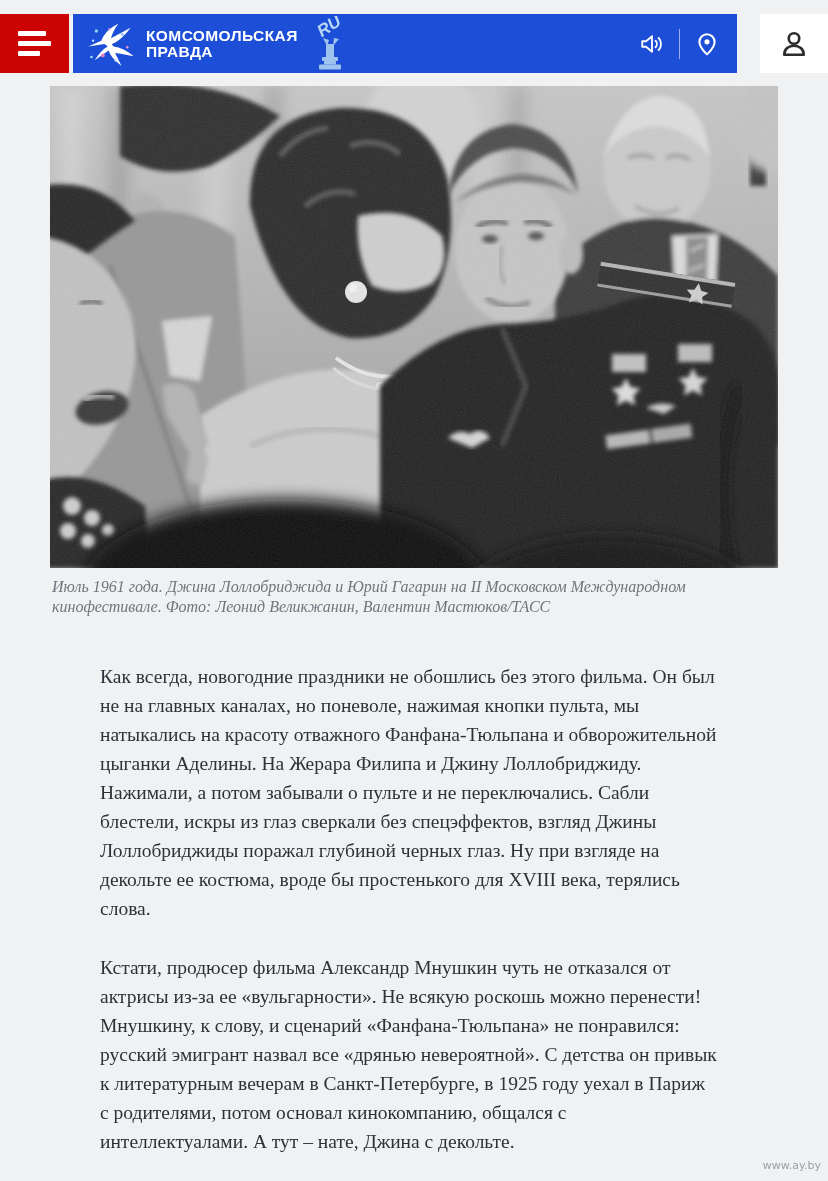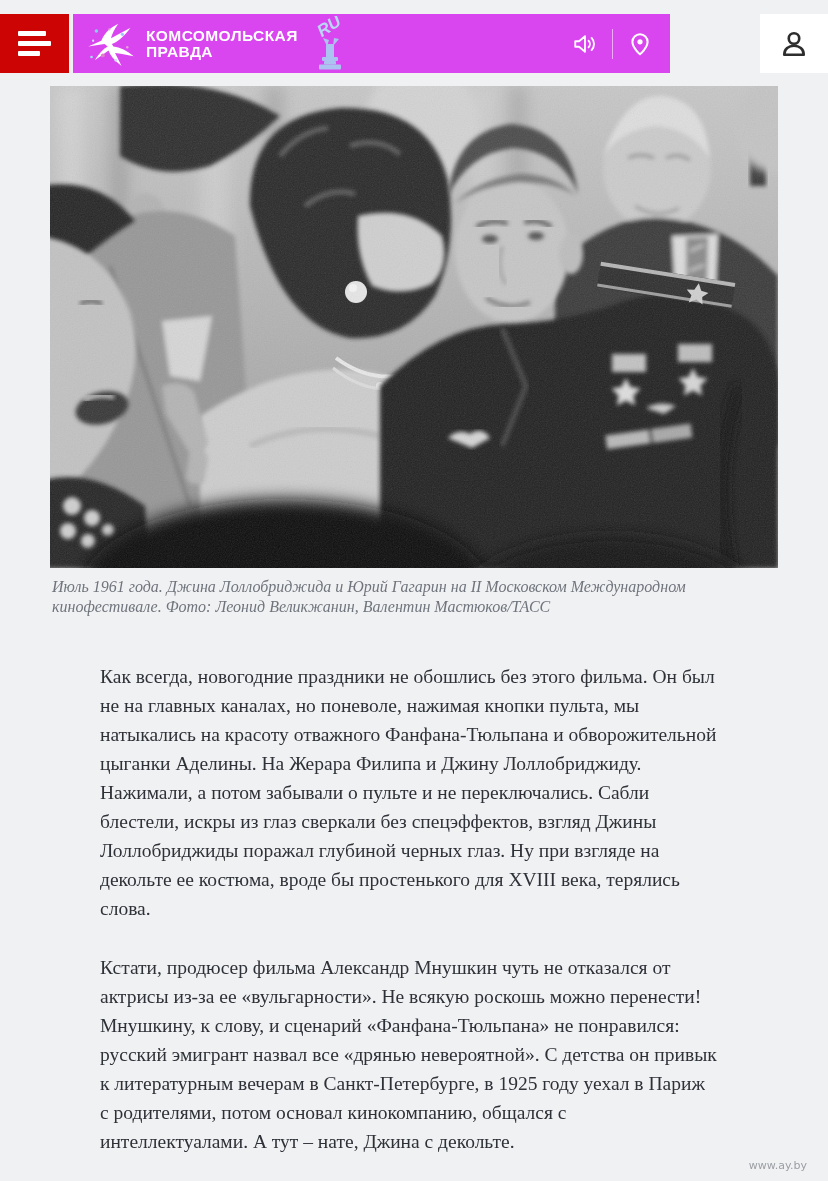--- a/index.html
+++ b/index.html
@@ -8,42 +8,42 @@
 
   
   .topbar{position:absolute;top:14px;left:0;width:828px;height:59px;}
   .menu-btn{position:absolute;left:0;top:0;width:69px;height:59px;background:#cd0404;border:none;cursor:pointer;display:flex;align-items:center;justify-content:center;padding:0;}
   .menu-lines{display:flex;flex-direction:column;gap:5px;align-items:flex-start;}
   .menu-lines i{display:block;height:5px;background:#fff;border-radius:1px;}
   .menu-lines i:nth-child(1){width:28px;}
   .menu-lines i:nth-child(2){width:33px;}
   .menu-lines i:nth-child(3){width:22px;}
 
-  .brand-bar{position:absolute;left:73px;top:0;width:597px;height:59px;background:#d946ef;display:flex;align-items:center;}
+  .brand-bar{position:absolute;left:73px;top:0;width:664px;height:59px;background:#1d4ed8;display:flex;align-items:center;}
   .brand{display:flex;align-items:center;gap:9px;margin-left:12px;cursor:pointer;}
   .bird{width:52px;height:52px;flex:0 0 auto;}
   .brand-text{color:#fff;font-weight:bold;font-size:15.5px;line-height:16px;letter-spacing:.4px;text-transform:uppercase;}
   .brand-text span{display:block;}
   .statue{width:42px;height:56px;margin-left:2px;flex:0 0 auto;}
 
   .bar-actions{margin-left:auto;display:flex;align-items:center;gap:13px;padding-right:16px;}
   .icon-btn{background:none;border:none;padding:0;cursor:pointer;display:flex;align-items:center;justify-content:center;width:28px;height:28px;}
   .bar-divider{width:1px;height:30px;background:rgba(255,255,255,.55);}
 
   .user-btn{position:absolute;left:760px;top:0;width:68px;height:59px;background:#ffffff;border:none;cursor:pointer;display:flex;align-items:center;justify-content:center;padding:0;}
 
   
   figure{margin:0;}
   .photo{position:absolute;left:50px;top:86px;width:728px;height:482px;background:#9c9c9c;overflow:hidden;}
   .photo svg{display:block;width:100%;height:100%;}
   .caption{position:absolute;left:52px;top:577px;width:672px;font-family:"Liberation Serif",serif;font-style:italic;font-size:16px;line-height:19.5px;color:#70747c;}
   .article-body{position:absolute;left:100px;top:662px;width:633px;font-family:"Liberation Serif",serif;font-size:19.5px;line-height:29px;color:#2e3137;}
   .article-body p{margin:0 16px 30px 0;}
 
-  .watermark{position:absolute;right:21px;bottom:9px;font-size:11px;color:#9b9ea3;font-family:"DejaVu Sans",sans-serif;}
+  .watermark{position:absolute;right:7px;bottom:9px;font-size:11px;color:#9b9ea3;font-family:"DejaVu Sans",sans-serif;}
 </style>
 </head>
 <body>
 
 <div class="page">
 
   <header class="topbar">
 
     <button class="menu-btn">
       <span class="menu-lines">

